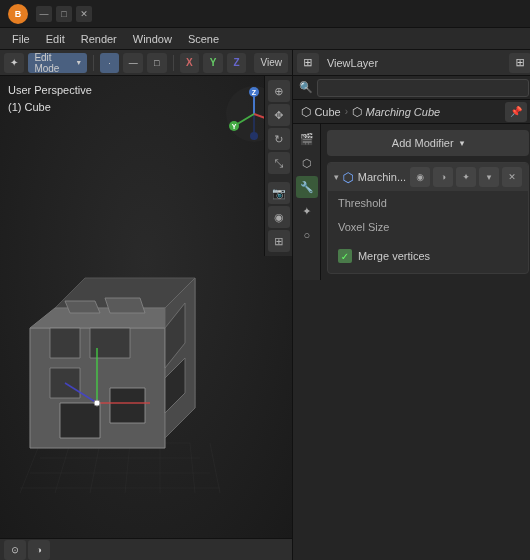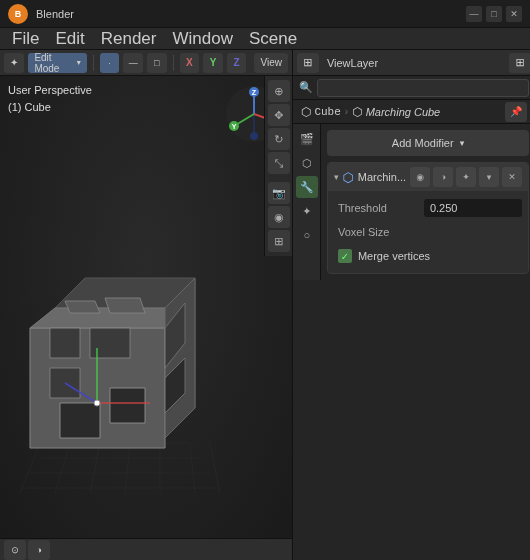--- a/index.html
+++ b/index.html
@@ -53,21 +53,21 @@
     #menubar {
       height: 22px;
       background: #2a2a2a;
       display: flex;
       align-items: center;
       padding: 0 4px;
       border-bottom: 1px solid #111;
     }
     #menubar .menu-item {
       padding: 2px 8px;
-      font-size: 17px;
+      font-size: 11px;
       color: #ccc;
       cursor: pointer;
       border-radius: 2px;
     }
 
     
     #main {
       display: flex;
       height: calc(560px - 50px);
     }
@@ -310,23 +310,24 @@
       display: flex; align-items: center; justify-content: center;
       font-size: 10px; color: #aaa;
       cursor: pointer;
     }
 
     .modifier-body {
       padding: 6px;
     }
     .prop-row {
       display: flex;
-      align-items: center;
+      align-items: flex-start;
       height: 22px;
       margin-bottom: 2px;
+      flex-direction: column;
     }
     .prop-label {
       flex: 0 0 90px;
       font-size: 11px;
       color: #aaa;
       padding-left: 4px;
     }
     .prop-value {
       flex: 1;
       height: 18px;
@@ -373,21 +374,20 @@
       flex-shrink: 0;
     }
   </style>
 </head>
 <body>
 
 <div id="titlebar">
   <div class="logo">
     <span>B</span>
   </div>
-  <span class="title-text">Blender</span>
   <div class="win-controls">
     <div class="win-btn">—</div>
     <div class="win-btn">□</div>
     <div class="win-btn">✕</div>
   </div>
 </div>
 
 <div id="menubar">
   <div class="menu-item">File</div>
   <div class="menu-item">Edit</div>
@@ -533,21 +533,21 @@
     </div>
 
     <div id="search-bar">
       <span style="font-size:11px;color:#888;margin-right:4px;">🔍</span>
       <input type="text" placeholder="" style="flex: 1 1 0%;">
     </div>
 
     <div id="breadcrumb">
       <div class="breadcrumb-item">
         <span class="breadcrumb-icon">⬡</span>
-        <span style="cursor:pointer;font-family:Liberation Mono, monospace;">Cube</span>
+        <span style="cursor:pointer;">Cube</span>
       </div>
       <span class="breadcrumb-sep">›</span>
       <div class="breadcrumb-item">
         <span class="breadcrumb-icon">⬡</span>
         <span style="cursor:pointer;font-style:italic;">Marching Cube</span>
       </div>
       <div style="flex:1;"></div>
       <div class="icon-btn" style="font-size:10px;">📌</div>
     </div>
 

